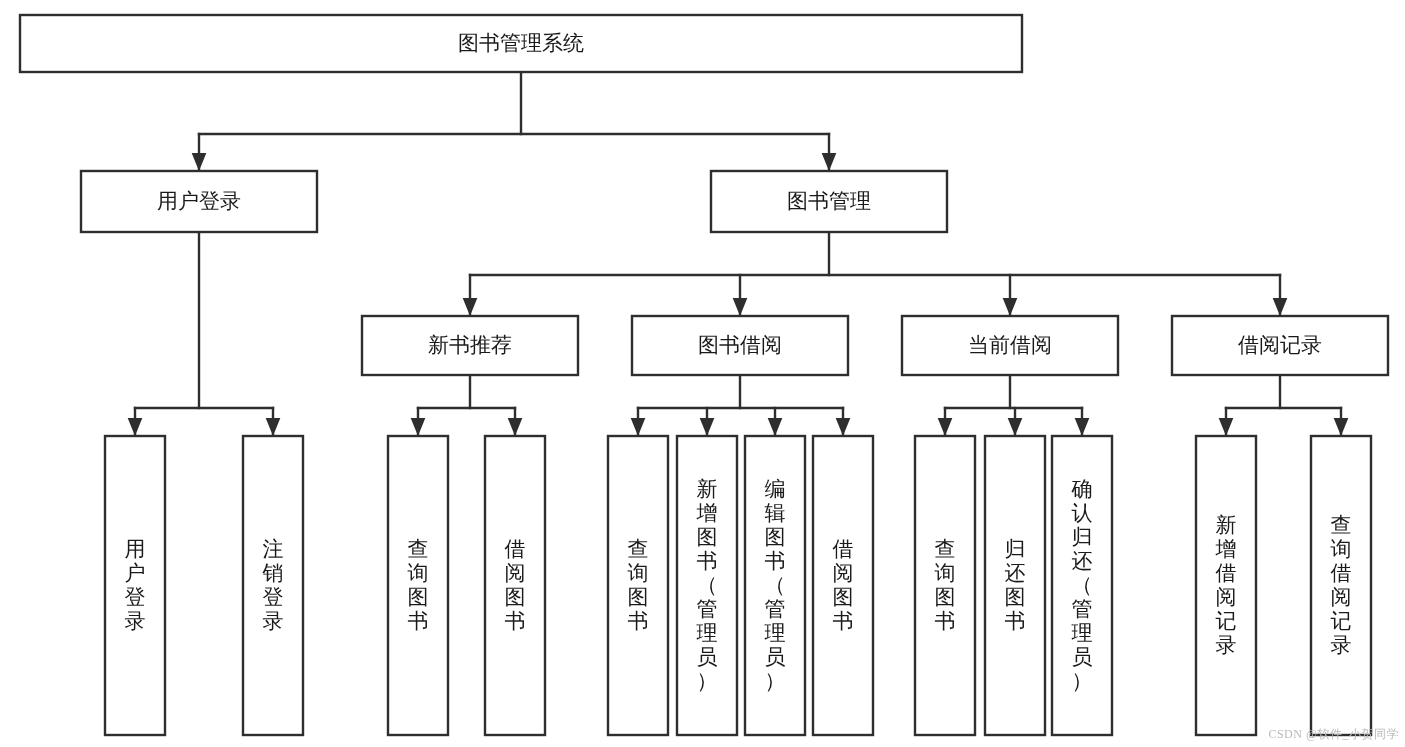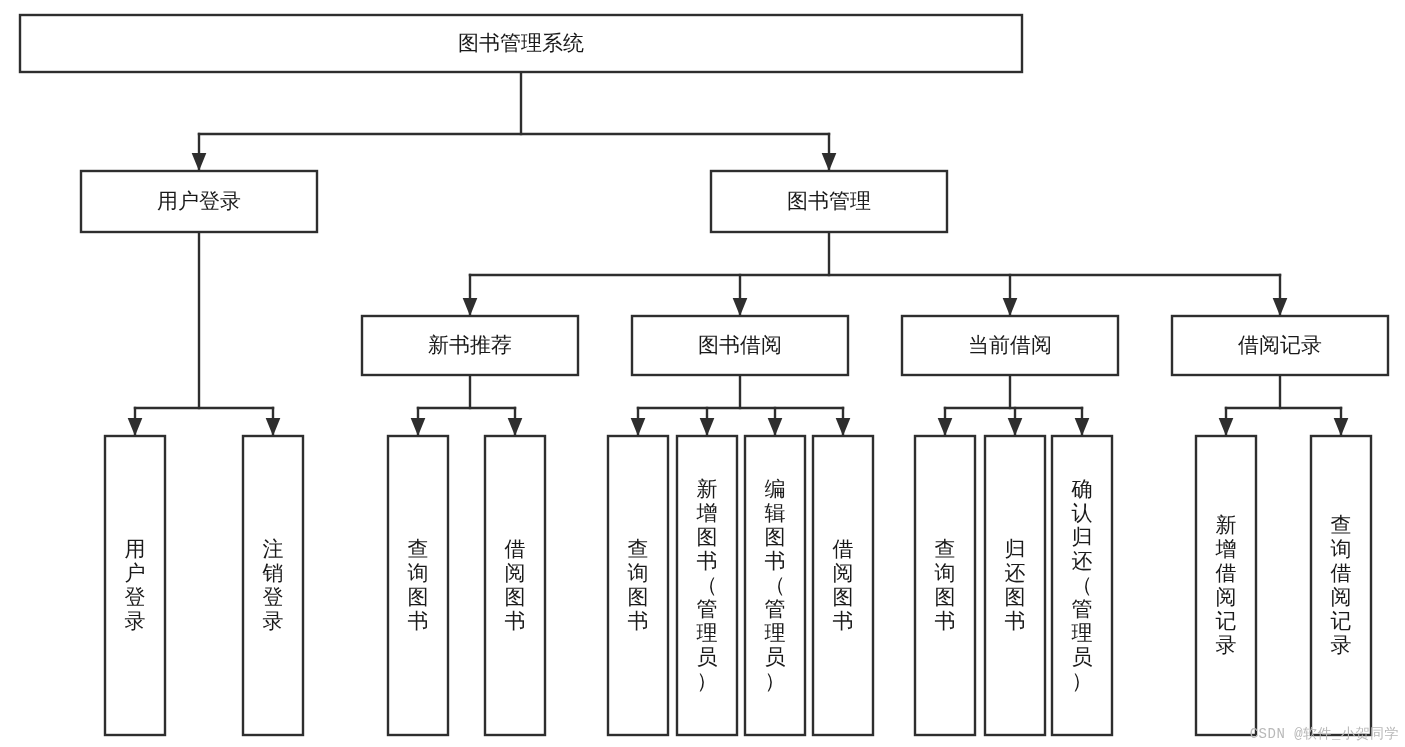--- a/index.html
+++ b/index.html
@@ -51,22 +51,22 @@
     font-family: "Liberation Sans", "DejaVu Sans", sans-serif;
     fill: #1a1a1a;
     font-size: 21px;
     text-anchor: middle;
     white-space: pre;
   }
   .watermark {
     position: absolute;
     right: 6px;
     bottom: 4px;
-    font-family: Liberation Mono, monospace;
-    font-size: 14px;
+    font-family: Liberation Serif, serif;
+    font-size: 12px;
     color: #b9b9b9;
     letter-spacing: 0.5px;
     user-select: none;
   }
 </style>
 </head>
 <body>
 
 <div id="diagram-root">
 

